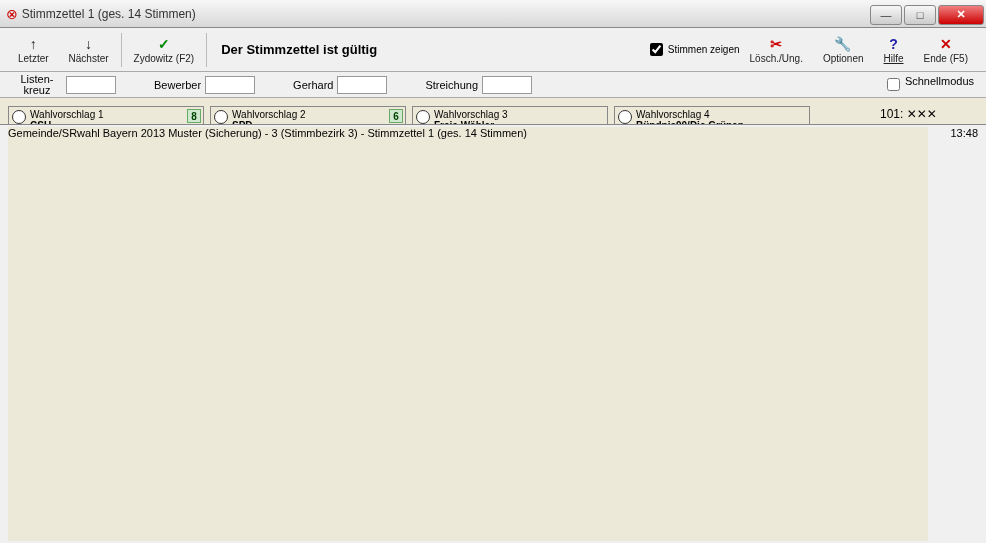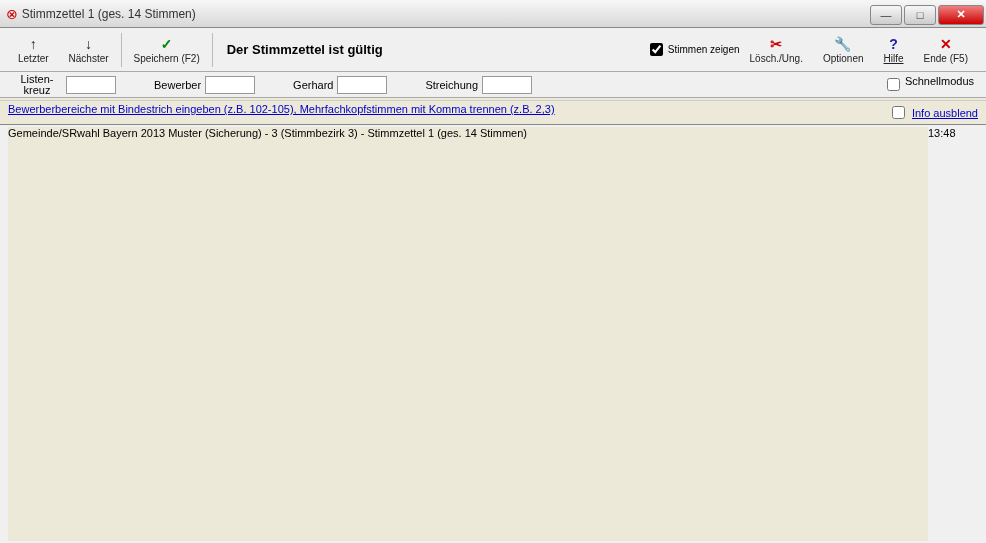--- a/index.html
+++ b/index.html
@@ -188,21 +188,21 @@
   .hintrow .link { color: #00c; text-decoration: underline; }
   .hintrow .right { margin-left: auto; display: flex; align-items: center; gap: 4px; }
   .statusbar {
     display: flex;
     border-top: 1px solid #888;
     background: #f0f0f0;
     padding: 2px 8px;
     font-size: 11px;
   }
   .statusbar .main { flex: 1; text-align: center; }
-  .statusbar .time { width: 50px; text-align: left; }
+  .statusbar .time { width: 50px; text-align: right; }
 </style>
 </head>
 <body>
 
 <div class="titlebar">
   <span class="t-icon">⊗</span>
   <span class="t-text">Stimmzettel 1  (ges. 14 Stimmen)</span>
   <div class="winbtns">
     <div class="winbtn">―</div>
     <div class="winbtn">□</div>
@@ -215,21 +215,21 @@
     <span class="ico">↑</span>
     <span>Letzter</span>
   </div>
   <div class="tbtn">
     <span class="ico">↓</span>
     <span>Nächster</span>
   </div>
   <div class="vsep"></div>
   <div class="tbtn tbtn-green">
     <span class="ico">✓</span>
-    <span>Speichern (F2)</span>
+    <span>Zydowitz (F2)</span>
   </div>
   <div class="vsep"></div>
   <span class="statusmsg">Der Stimmzettel ist gültig</span>
 
   <div class="chk-stimmen">
     <input type="checkbox" checked="" style="">
     <span style="font-size:10px; line-height:1;">Stimmen zeigen</span>
   </div>
   <div class="tbtn tbtn-red">
     <span class="ico">✂</span>
@@ -682,24 +682,17 @@
       <div>103:  ✕✕✕</div>
       <div class="struck">203:  Str.</div>
       <div>208:  ✕</div>
       <div>210:  ✕</div>
       <div>211:  ✕</div>
       <div>213:  ✕✕✕</div>
     </div>
 </div>
 
 <div class="bottom">
-  <div class="hintrow">
-    <span class="link">Bewerberbereiche mit Bindestrich eingeben (z.B. 102-105), Mehrfachkopfstimmen mit Komma trennen (z.B. 2,3)</span>
-    <div class="right">
-      <input type="checkbox" style="">
-      <span style="text-decoration:underline; color:#00c;">Info ausblend</span>
-    </div>
-  </div>
   <div class="statusbar">
     <span class="main" style="font-weight:normal">Gemeinde/SRwahl Bayern 2013 Muster (Sicherung) - 3   (Stimmbezirk 3) - Stimmzettel 1  (ges. 14 Stimmen)</span>
     <span class="time">13:48</span>
   </div>
 </div>
 
 </body></html>

